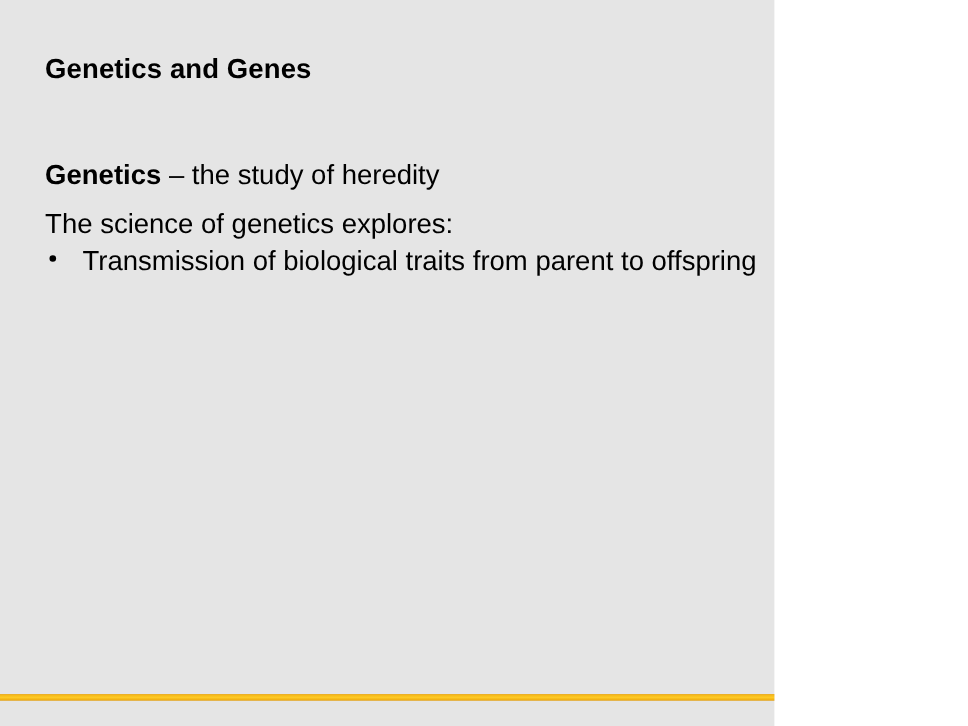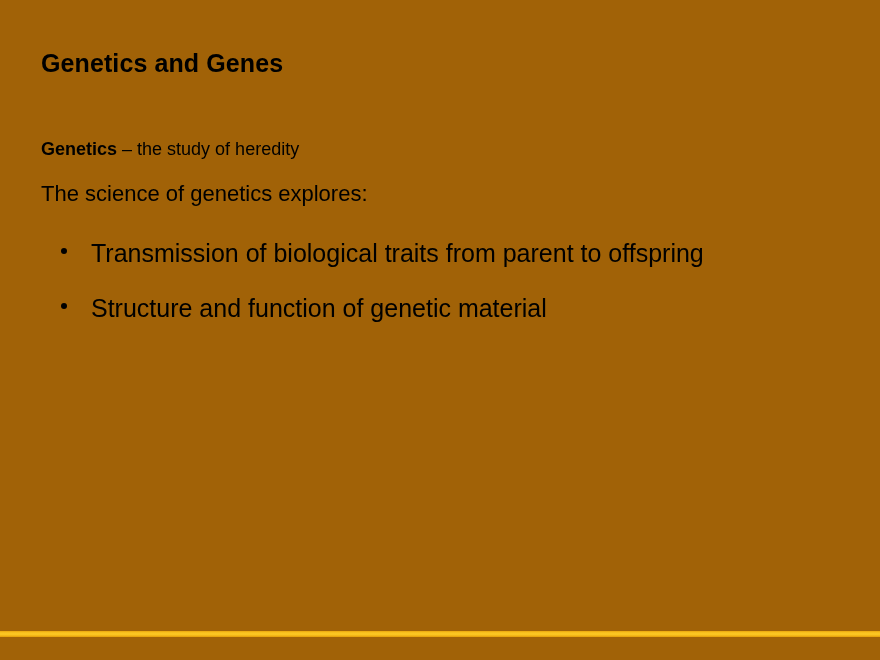--- a/index.html
+++ b/index.html
@@ -9,64 +9,64 @@
   body {
     width: 880px;
     height: 660px;
     background: #ffffff;
     font-family: "Liberation Sans", sans-serif;
     color: #000000;
     overflow: hidden;
   }
   .slide {
     position: relative;
-    width: 880px;
+    width: 704px;
     height: 660px;
-    background: #a16207;
+    background: #e5e5e5;
     box-sizing: border-box;
   }
   .slide-title {
     position: absolute;
     left: 41px;
     top: 48px;
     font-size: 25px;
     font-weight: bold;
     line-height: 30px;
     letter-spacing: 0.1px;
     white-space: nowrap;
   }
   .body-block {
     position: absolute;
     left: 41px;
     top: 131px;
     width: 800px;
   }
   .lead-line {
-    font-size: 18px;
+    font-size: 25px;
     line-height: 32px;
     font-weight: normal;
     white-space: nowrap;
-    margin: 2px 0 13px 0;
+    margin: 12px 0 13px 0;
   }
   .lead-line .lead-term {
     font-weight: bold;
   }
   .sub-line {
-    font-size: 22px;
+    font-size: 25px;
     line-height: 32px;
     font-weight: normal;
     white-space: nowrap;
     margin: 0;
   }
   .bullet-list {
     position: absolute;
     left: 41px;
     top: 222px;
     width: 810px;
-    margin: 16px;
+    margin: 0;
     padding: 0;
     list-style: none;
   }
   .bullet-item {
     position: relative;
     padding-left: 34px;
     font-size: 25px;
     line-height: 30px;
     font-weight: normal;
     height: 55px;
@@ -107,21 +107,17 @@
       <span class="lead-term">Genetics</span><span> – the study of heredity</span>
     </p>
     <p class="sub-line">The science of genetics explores:</p>
   </div>
 
   <ul class="bullet-list">
     <li class="bullet-item">
       <span class="bullet-dot"></span>
       <span>Transmission of biological traits from parent to offspring</span>
     </li>
-    <li class="bullet-item">
-      <span class="bullet-dot"></span>
-      <span>Structure and function of genetic material</span>
-    </li>
   </ul>
 
   <div class="accent-bar"></div>
 
 </div>
 
 </body></html>

